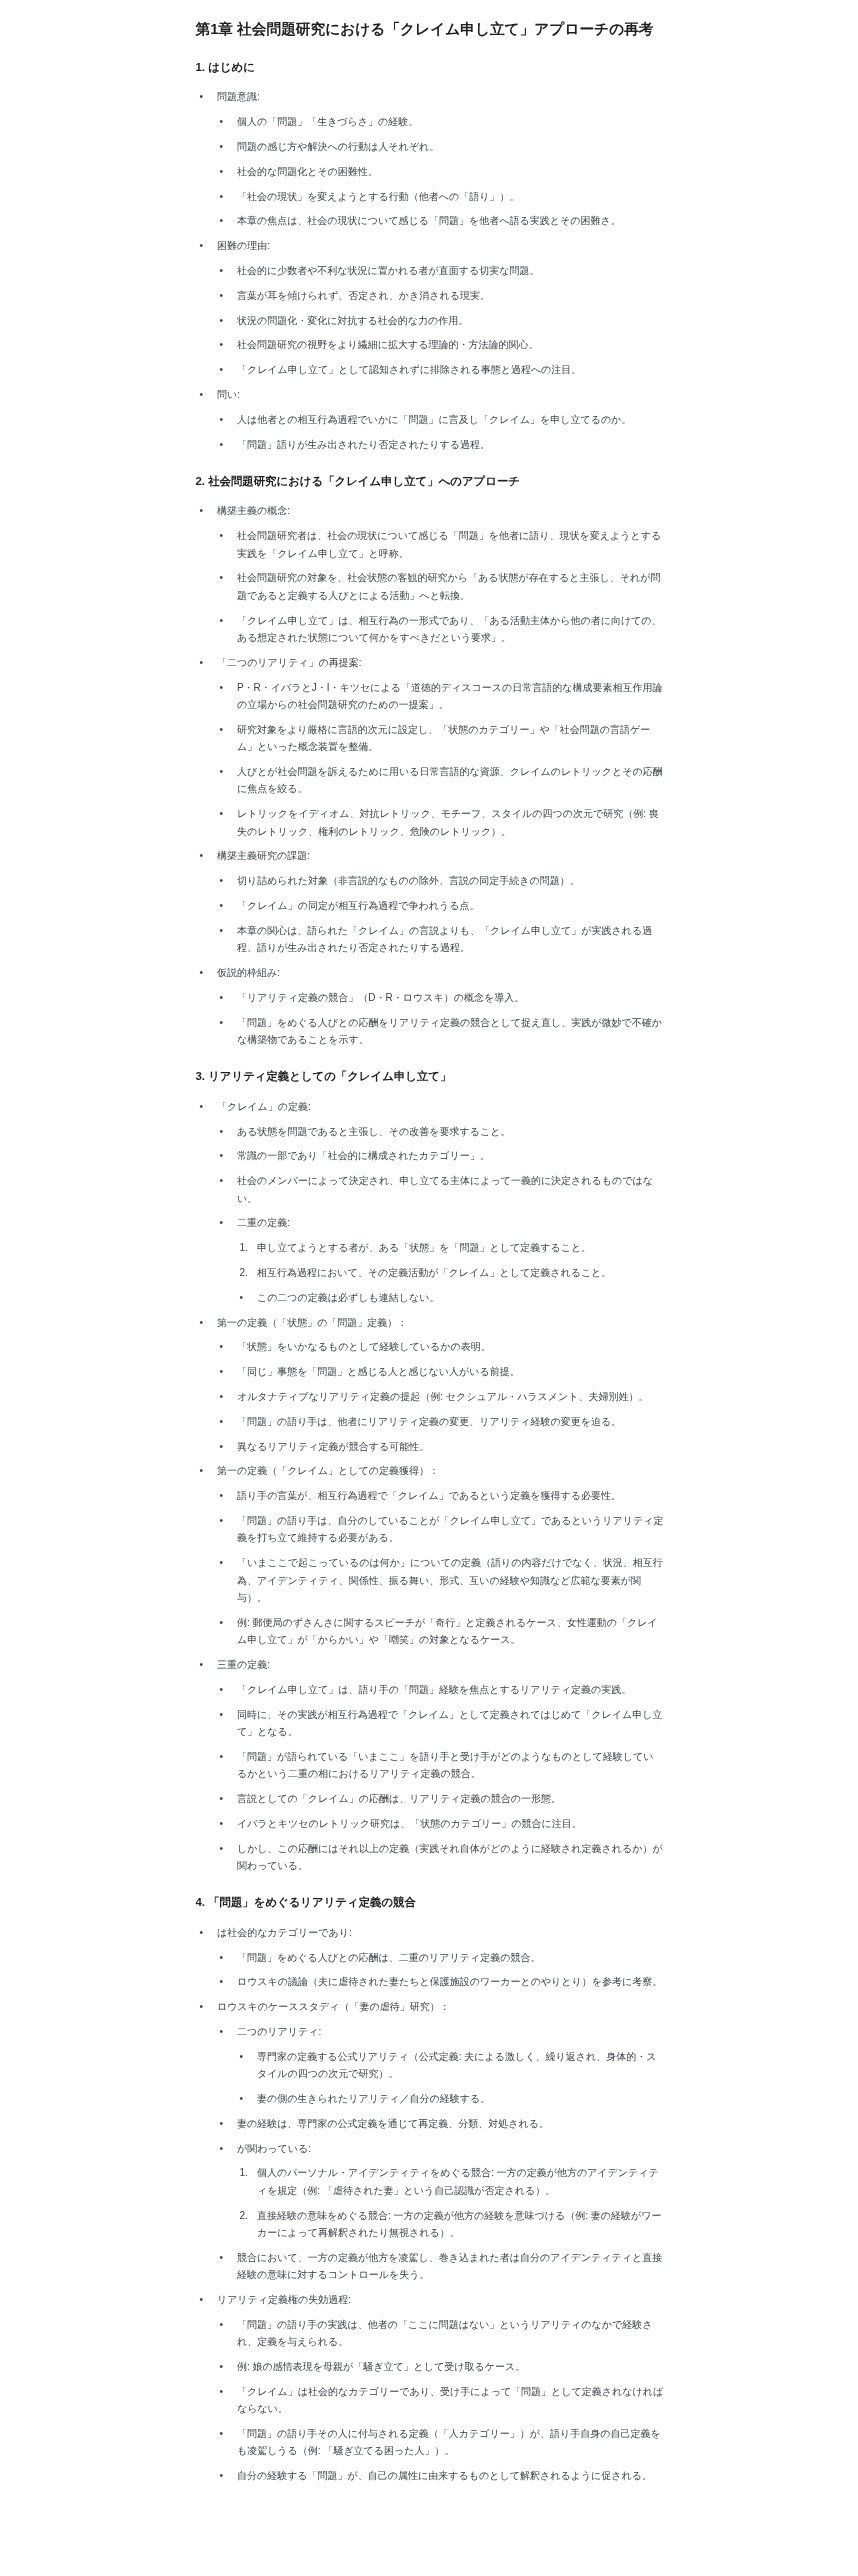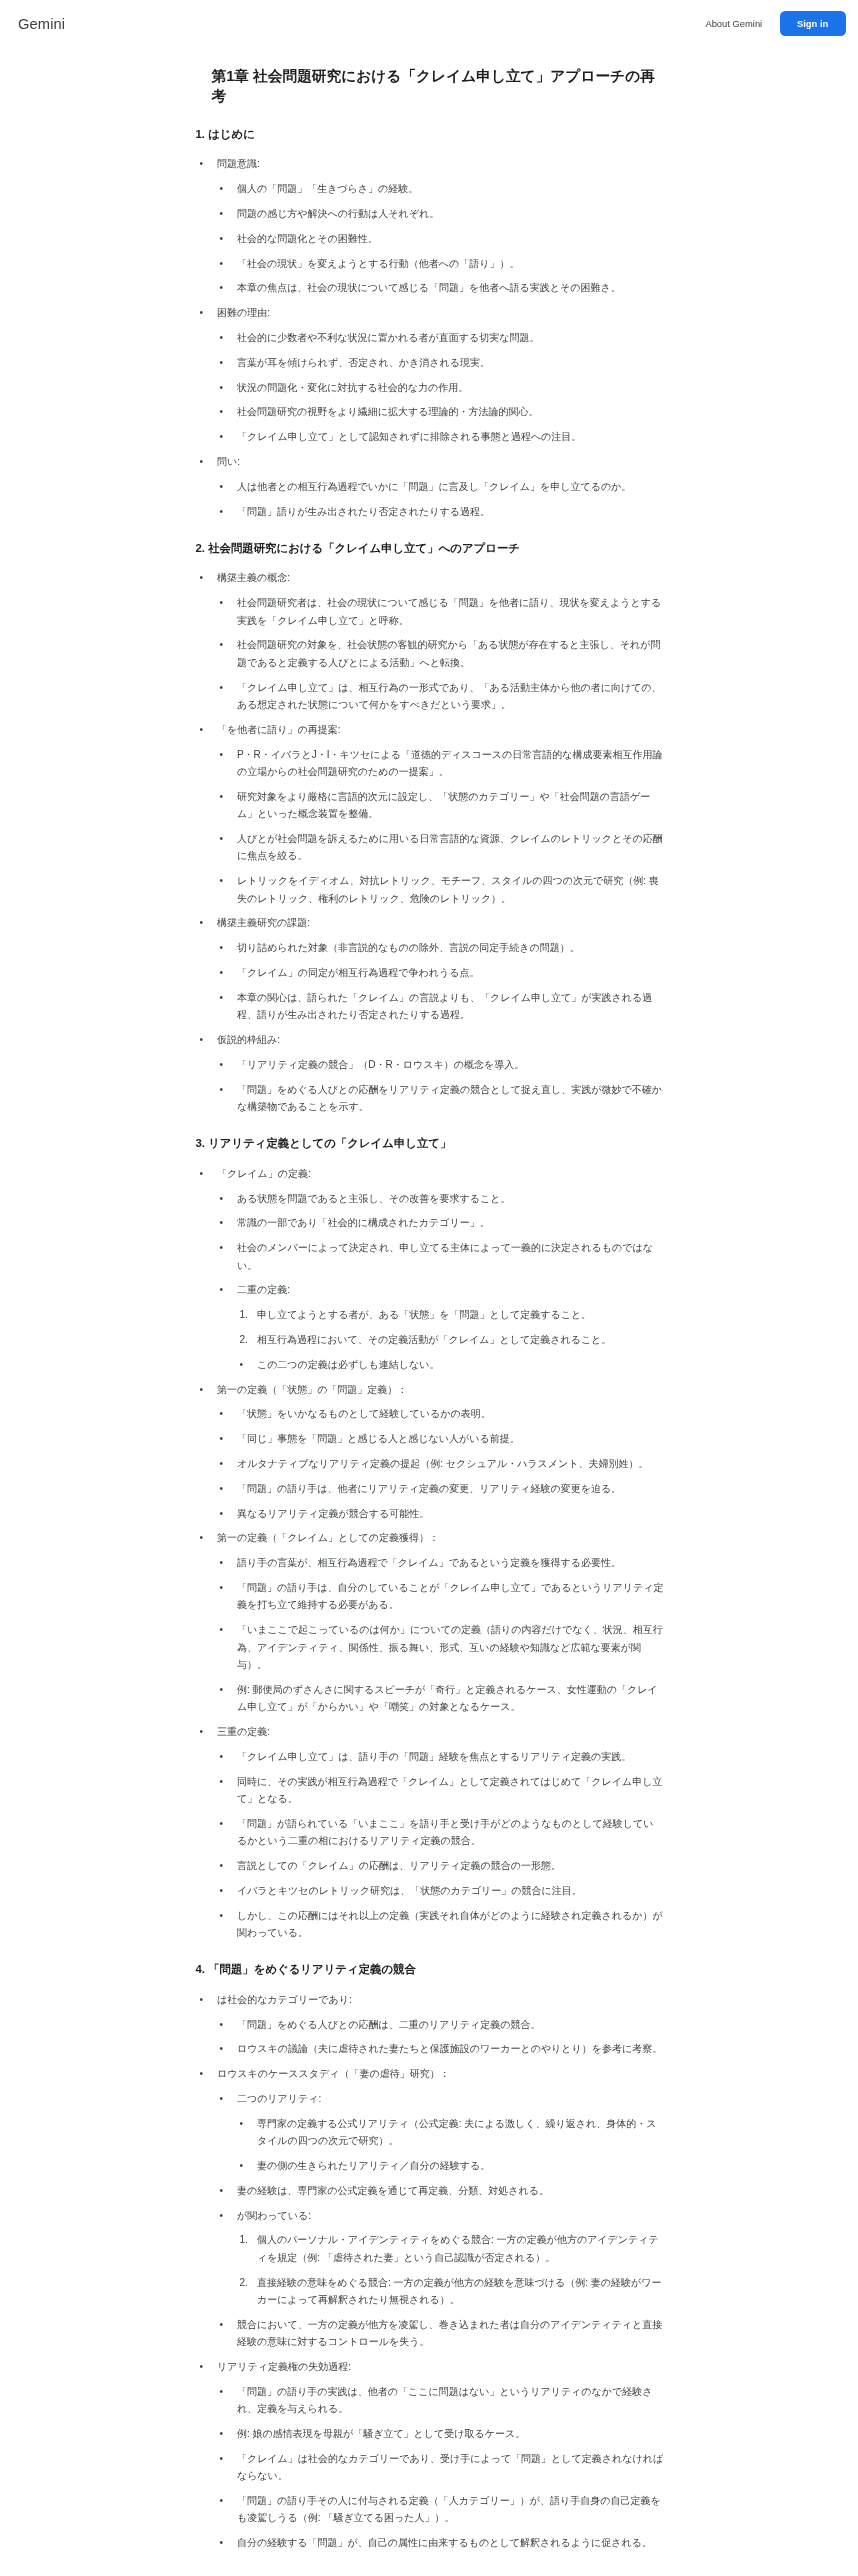--- a/index.html
+++ b/index.html
@@ -29,21 +29,21 @@
     font-family: "Liberation Sans", "DejaVu Sans", sans-serif;
     border: none; border-radius: 5.3px;
     padding: 6.7px 17.4px; cursor: pointer;
   }
 
   
   .main { flex: 1 1 auto; overflow: hidden; }
   .doc { width: 468px; margin: 0 auto; padding-top: 19px; }
   .doc-title {
     font-size: 14.7px; line-height: 20px; font-weight: bold;
-    color: #1f1f1f; margin: 0 0 19px 16px;
+    color: #1f1f1f; margin: 0 0 19px 0;
   }
   .section-heading {
     font-size: 11.4px; line-height: 16px; font-weight: bold;
     color: #1f1f1f; margin: 20px 0 13.4px 0;
   }
   .li {
     display: flex; align-items: flex-start;
     font-size: 10px; line-height: 17.4px; color: #3c4043;
     margin: 0 0 7.4px 0;
   }
@@ -69,27 +69,20 @@
     font-family: "Liberation Sans", "DejaVu Sans", sans-serif;
     border: none; border-radius: 16px;
     padding: 8.7px 17.4px; cursor: pointer; white-space: nowrap;
   }
 </style>
 </head>
 <body>
 
 <div class="page">
 
-  <div class="topbar">
-    <div class="logo">Gemini</div>
-    <div class="topbar-right">
-      <span class="about-link">About Gemini</span>
-      <button class="signin-btn">Sign in</button>
-    </div>
-  </div>
 
   <div class="main">
     <div class="doc">
       <h1 class="doc-title">第1章 社会問題研究における「クレイム申し立て」アプローチの再考</h1>
       <div id="outline">
           <h2 class="section-heading">1. はじめに</h2>
           <div class="li d1">
             <span class="marker">•</span>
             <span class="txt">問題意識:</span>
           </div>
@@ -161,21 +154,21 @@
           <div class="li d2">
             <span class="marker">•</span>
             <span class="txt">社会問題研究の対象を、社会状態の客観的研究から「ある状態が存在すると主張し、それが問題であると定義する人びとによる活動」へと転換。</span>
           </div>
           <div class="li d2">
             <span class="marker">•</span>
             <span class="txt">「クレイム申し立て」は、相互行為の一形式であり、「ある活動主体から他の者に向けての、ある想定された状態について何かをすべきだという要求」。</span>
           </div>
           <div class="li d1">
             <span class="marker">•</span>
-            <span class="txt">「を他者に語り」の再提案:</span>
+            <span class="txt">「二つのリアリティ」の再提案:</span>
           </div>
           <div class="li d2">
             <span class="marker">•</span>
             <span class="txt">P・R・イバラとJ・I・キツセによる「道徳的ディスコースの日常言語的な構成要素相互作用論の立場からの社会問題研究のための一提案」。</span>
           </div>
           <div class="li d2">
             <span class="marker">•</span>
             <span class="txt">研究対象をより厳格に言語的次元に設定し、「状態のカテゴリー」や「社会問題の言語ゲーム」といった概念装置を整備。</span>
           </div>
           <div class="li d2">

